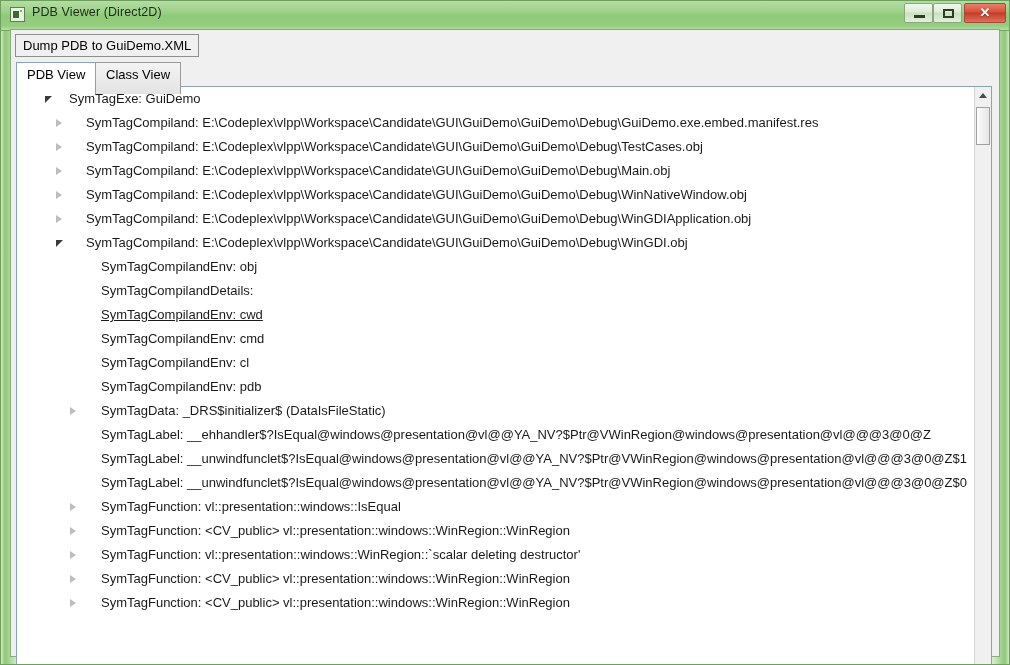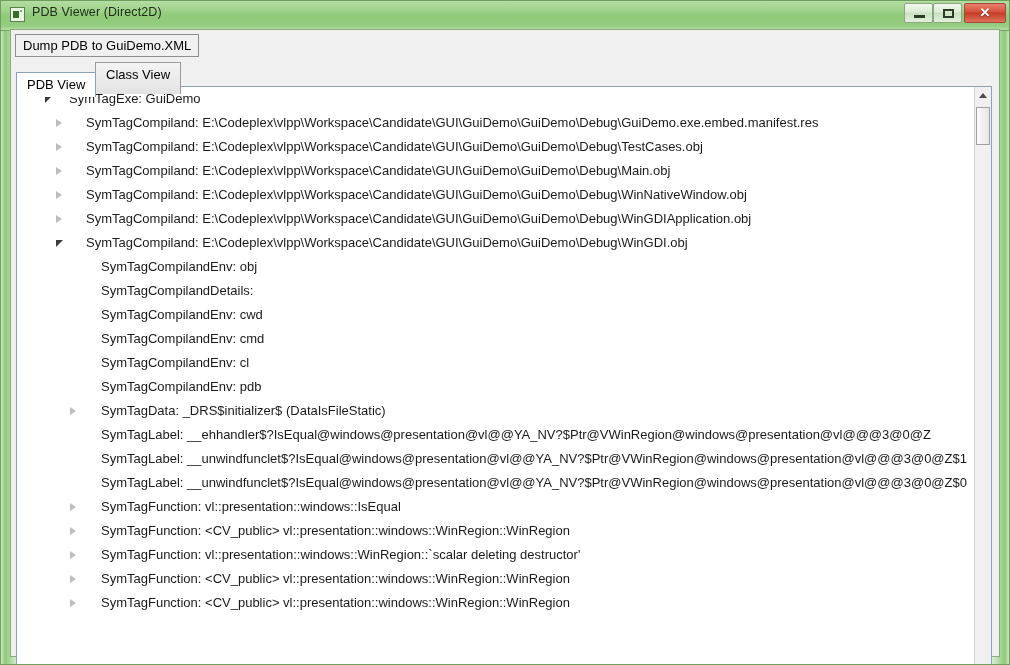--- a/index.html
+++ b/index.html
@@ -283,21 +283,21 @@
     <div class="winbtn" id="btn-close">
       <span class="glyph">✕</span>
     </div>
   </div>
 
   <div id="client">
 
     <div id="dump-button">Dump PDB to GuiDemo.XML</div>
 
     <div id="tabstrip">
-        <div class="tab active" style="left: 0px; margin-top: 10px;">PDB View</div>
+        <div class="tab active" style="left: 0px;">PDB View</div>
         <div class="tab inactive" style="left: 79px;">Class View</div>
       </div>
 
     <div id="tree-panel">
       <div id="tree-rows">
           <div class="row">
             <span class="arrow expanded" style="left: 28px;"></span>
             <span class="label" style="left: 52px;">SymTagExe: GuiDemo</span>
           </div>
           <div class="row">
@@ -324,21 +324,21 @@
             <span class="arrow expanded" style="left: 39px;"></span>
             <span class="label" style="left: 69px;">SymTagCompiland: E:\Codeplex\vlpp\Workspace\Candidate\GUI\GuiDemo\GuiDemo\Debug\WinGDI.obj</span>
           </div>
           <div class="row">
             <span class="label" style="left: 84px;">SymTagCompilandEnv: obj</span>
           </div>
           <div class="row">
             <span class="label" style="left: 84px;">SymTagCompilandDetails:</span>
           </div>
           <div class="row">
-            <span class="label" style="left: 84px;">SymTagCompilandEnv: cwd</span>
+            <span class="label" style="left: 84px; text-decoration: underline;">SymTagCompilandEnv: cwd</span>
           </div>
           <div class="row">
             <span class="label" style="left: 84px;">SymTagCompilandEnv: cmd</span>
           </div>
           <div class="row">
             <span class="label" style="left: 84px;">SymTagCompilandEnv: cl</span>
           </div>
           <div class="row">
             <span class="label" style="left: 84px;">SymTagCompilandEnv: pdb</span>
           </div>

